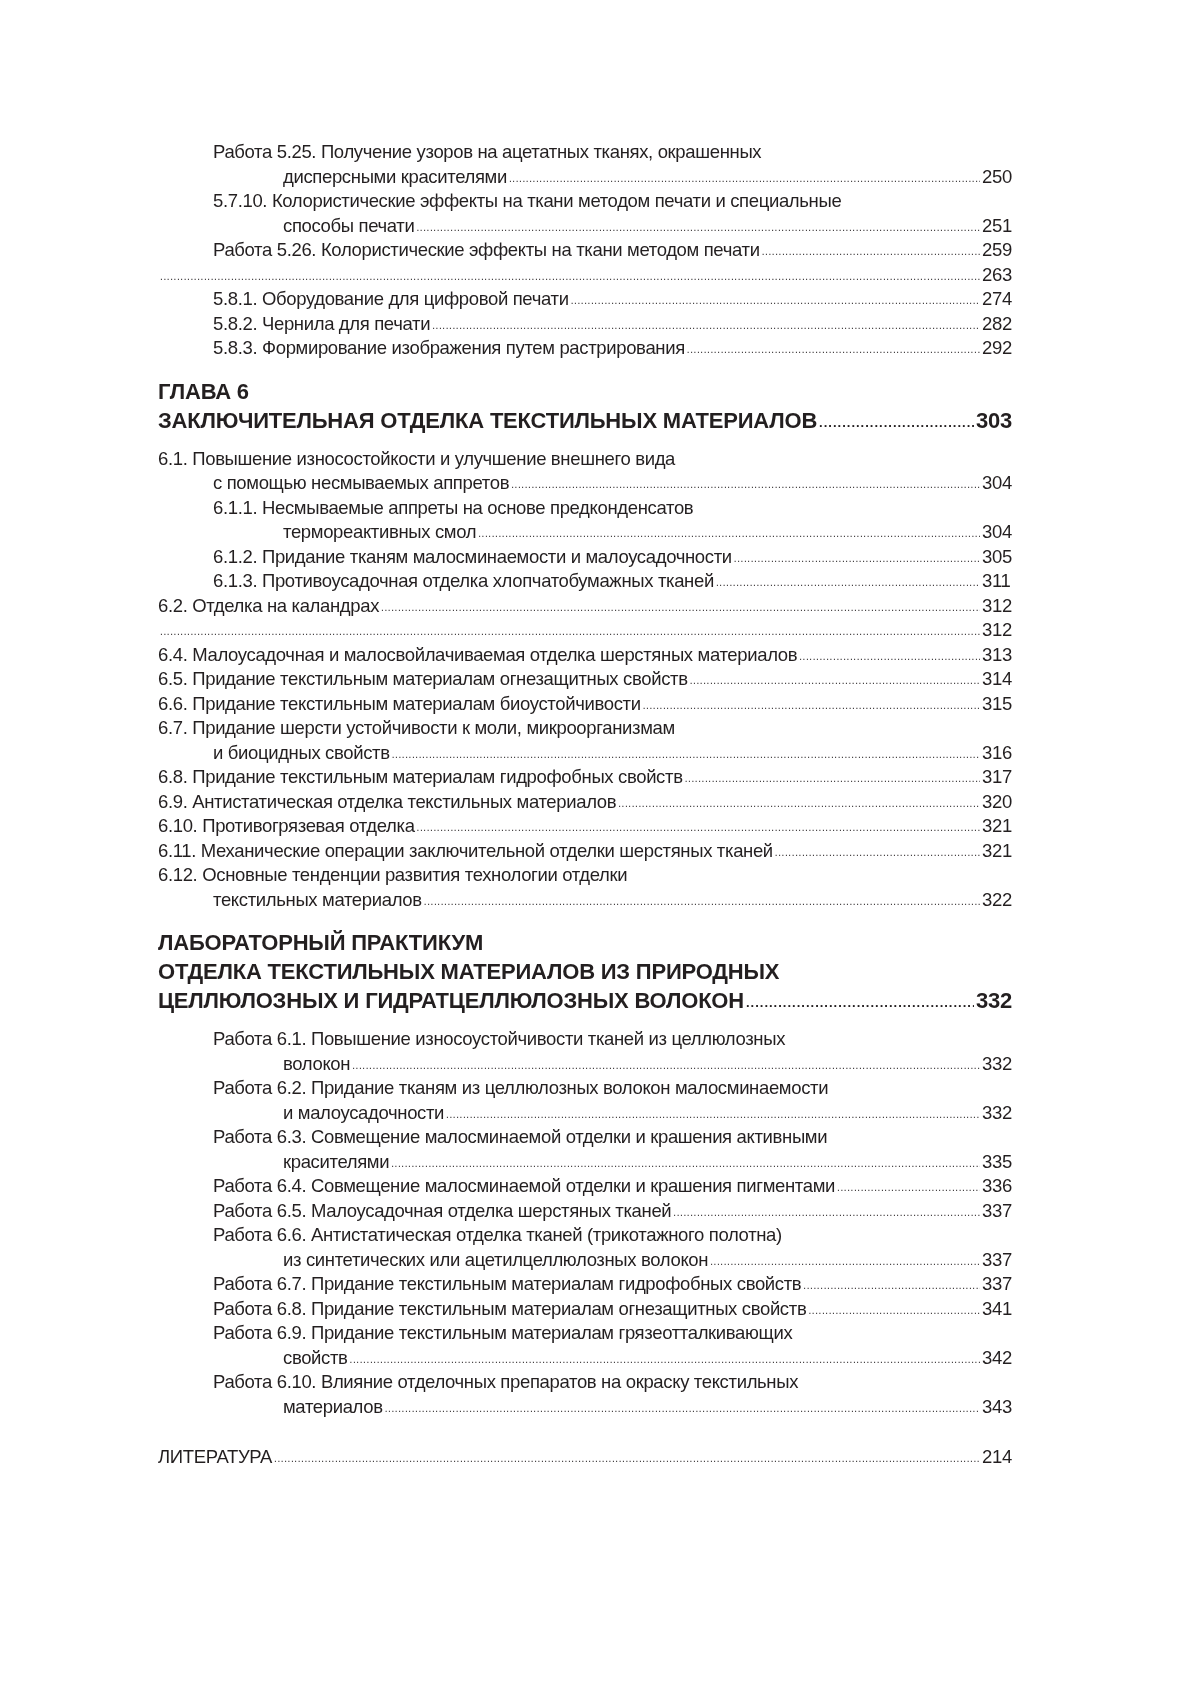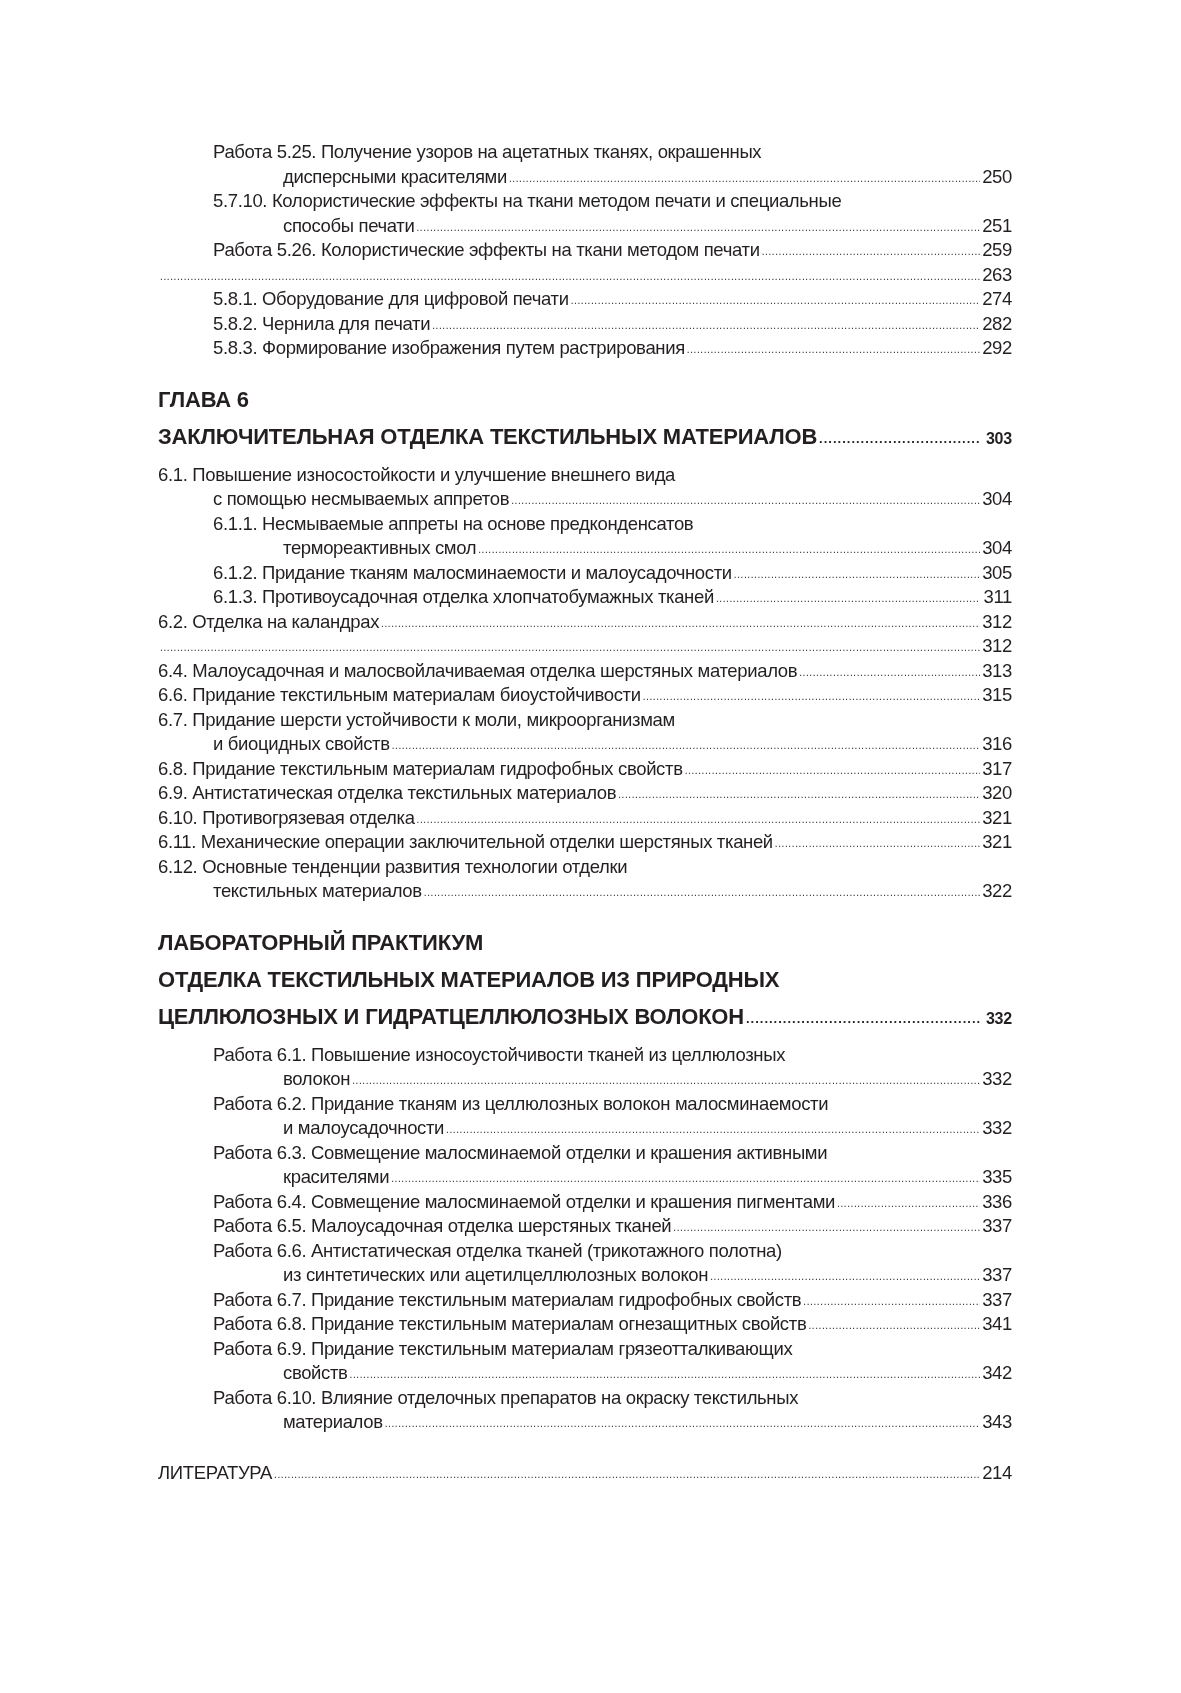--- a/index.html
+++ b/index.html
@@ -28,34 +28,33 @@
       white-space: nowrap;
       font-size: 10px;
       letter-spacing: 0.6px;
       margin: 0 2px;
       position: relative;
       top: -1px;
     }
     .line .dots::after {
       content: "..................................................................................................................................................................................................................................................................................................................................................................................................................................";
     }
-    .line .pg { flex: 0 0 auto; text-align: right; min-width: 30px; }
+    .line .pg { flex: 0 0 auto; text-align: left; min-width: 30px; }
     .ind0 { padding-left: 0; }
     .ind1 { padding-left: 55px; }
     .ind2 { padding-left: 125px; }
     .chapter {
       font-weight: bold;
       font-size: 22px;
       letter-spacing: -0.2px;
       height: 29px;
       line-height: 29px;
-      margin-top: 8px;
     }
     .chapter .dots { font-size: 13px; letter-spacing: 1px; }
-    .chapter .pg { font-size: 16px; }
+    .chapter .pg { font-size: 22px; }
     .gap-s { height: 12px; }
     .gap-m { height: 16px; }
     .gap-l { height: 26px; }
   </style>
 </head>
 <body>
 
 <div class="page">
 
   <div id="block1">
@@ -149,20 +148,25 @@
     <div class="line ind0">
         <span class="dots"></span>
         <span class="pg">312</span>
       </div>
     <div class="line ind0">
         <span class="txt">6.4. Малоусадочная и малосвойлачиваемая отделка шерстяных материалов</span>
         <span class="dots"></span>
         <span class="pg">313</span>
       </div>
     <div class="line ind0">
+        <span class="txt">6.5. Придание текстильным материалам  огнезащитных свойств</span>
+        <span class="dots"></span>
+        <span class="pg">314</span>
+      </div>
+    <div class="line ind0">
         <span class="txt">6.6. Придание текстильным материалам биоустойчивости</span>
         <span class="dots"></span>
         <span class="pg">315</span>
       </div>
     <div class="line ind0">
         <span class="txt">6.7. Придание шерсти устойчивости к моли, микроорганизмам</span>
       </div>
     <div class="line ind1">
         <span class="txt">и биоцидных свойств</span>
         <span class="dots"></span>

